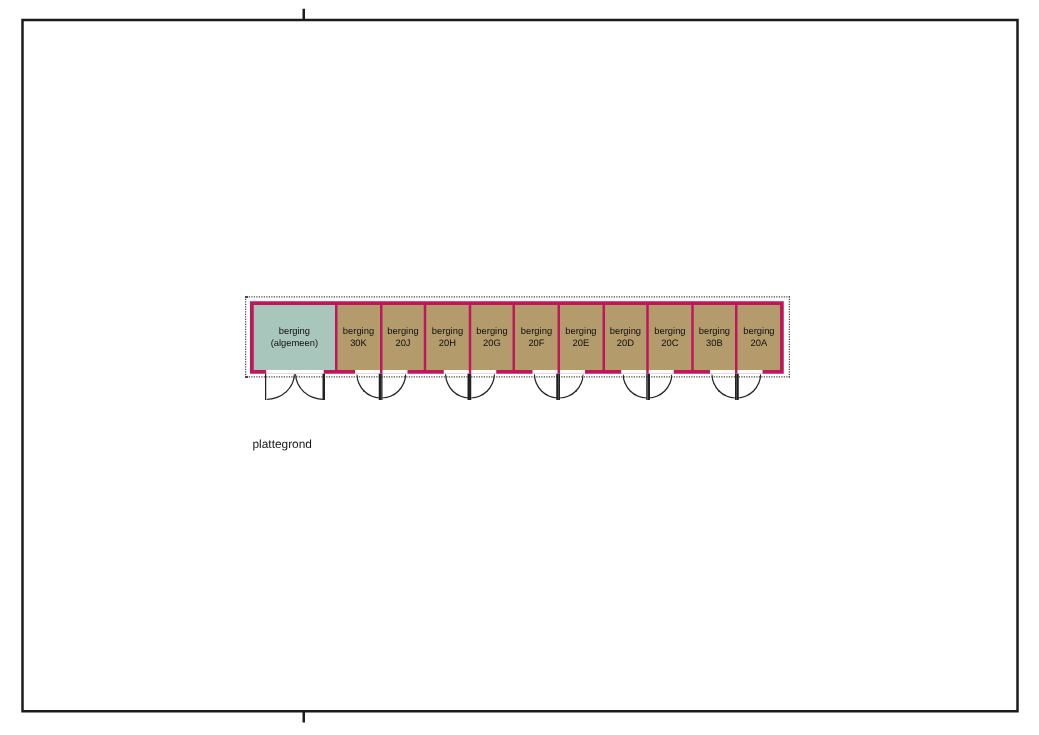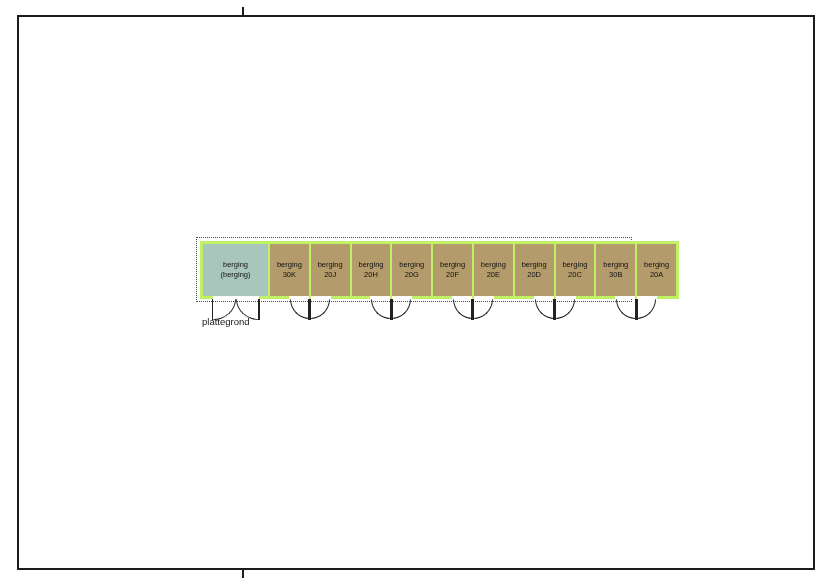--- a/index.html
+++ b/index.html
@@ -34,22 +34,22 @@
     left: 196px; top: 237px;
     width: 436px; height: 65px;
     border: 1px dotted #4a4a4a;
     box-sizing: border-box;
   }
 
   
   .building {
     position: absolute;
     left: 200px; top: 241px;
-    width: 479px; height: 58px;
-    background: #bef264;
+    width: 427px; height: 58px;
+    background: #be185d;
     box-sizing: border-box;
     padding: 3px;
     display: flex;
     gap: 2px;
   }
   .room {
     position: relative;
     flex: 1 1 0;
     display: flex;
     align-items: center;
@@ -141,40 +141,40 @@
   }
   .door2 .arc2.r {
     right: 0;
     border-bottom-left-radius: 100%;
     border-left-color: #222;
     border-bottom-color: #222;
   }
 
   .caption {
     position: absolute;
-    left: 202px; top: 316px;
+    left: 202px; top: 350px;
     font-size: 9.5px;
     color: #151515;
   }
 </style>
 </head>
 <body>
 
 <div class="frame"></div>
 <div class="tick top"></div>
 <div class="tick bottom"></div>
 
 <div class="outline"></div>
 
 <div class="building">
 
   <div class="room general" style="background: rgb(169, 198, 188);">
     <div class="label">
       <div>berging</div>
-      <div>(berging)</div>
+      <div>(algemeen)</div>
     </div>
     <div class="door2">
       <div class="gap2"></div>
       <div class="leaf2 l"></div>
       <div class="leaf2 r"></div>
       <div class="arc2 l"></div>
       <div class="arc2 r"></div>
     </div>
   </div>
 

